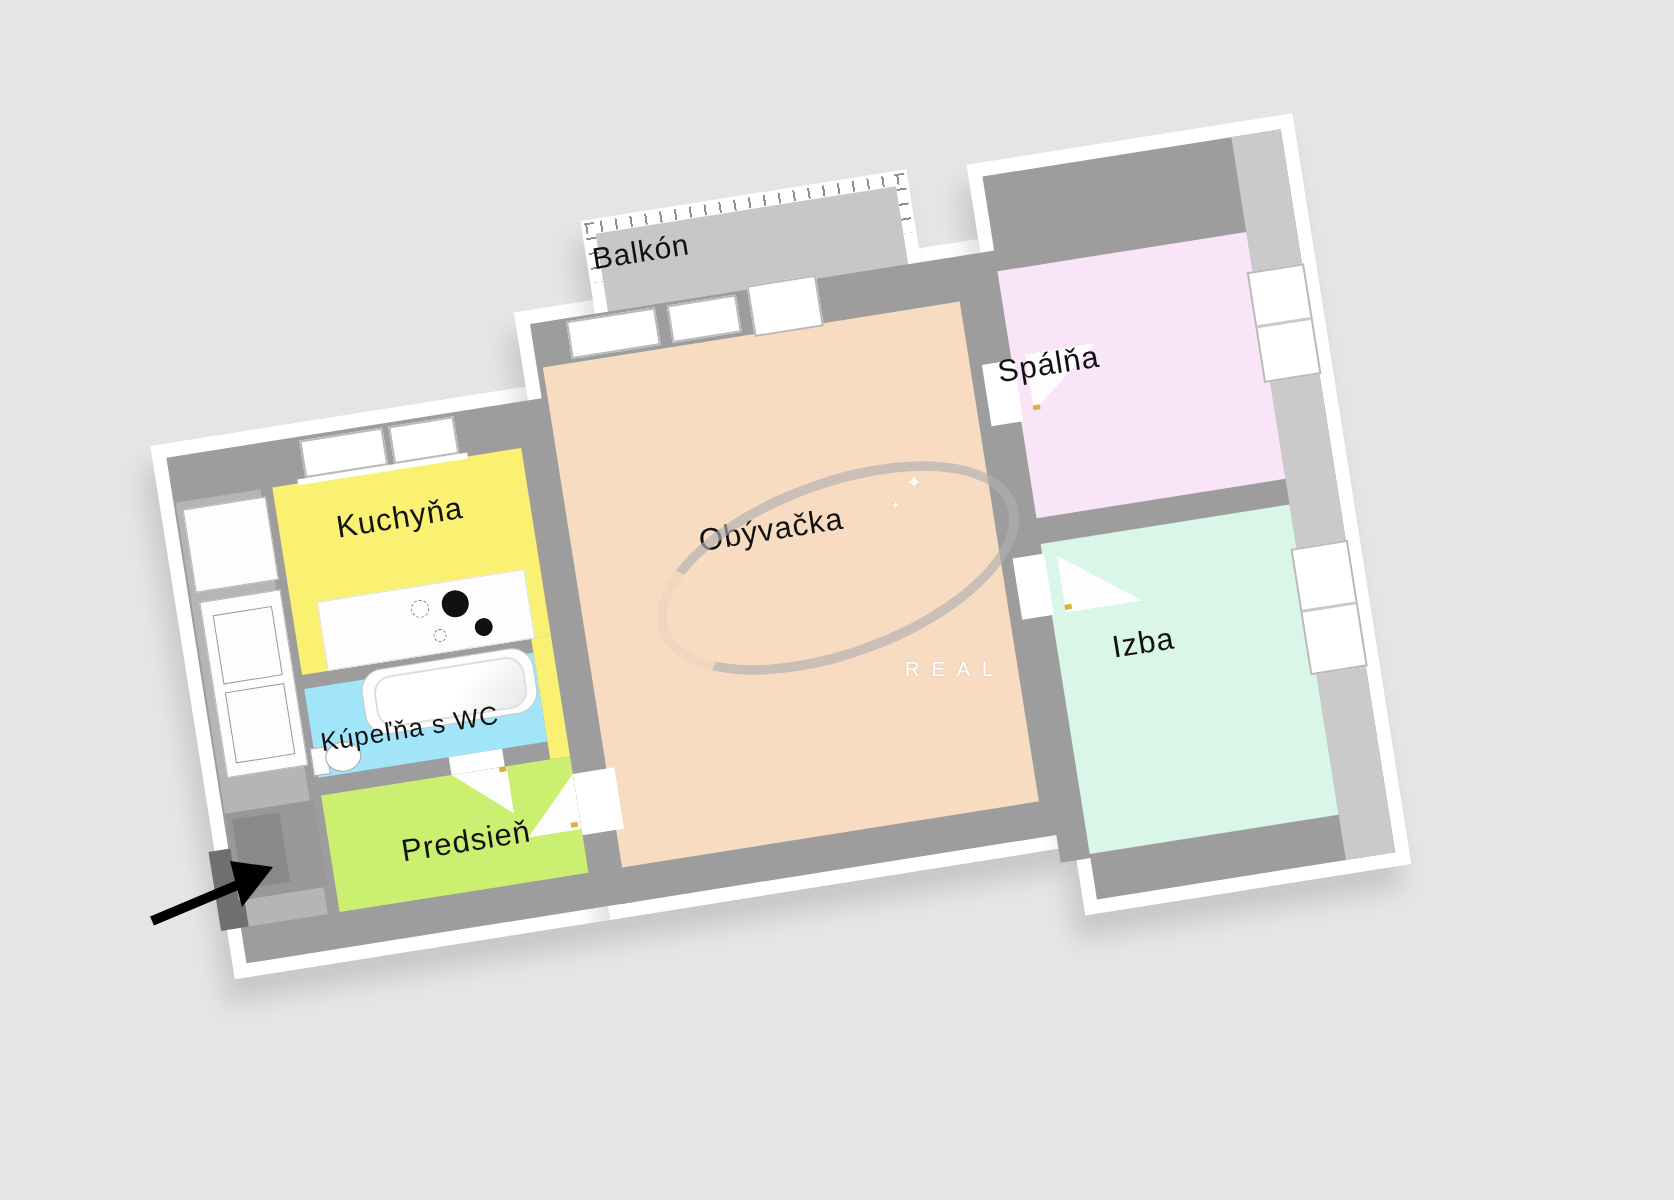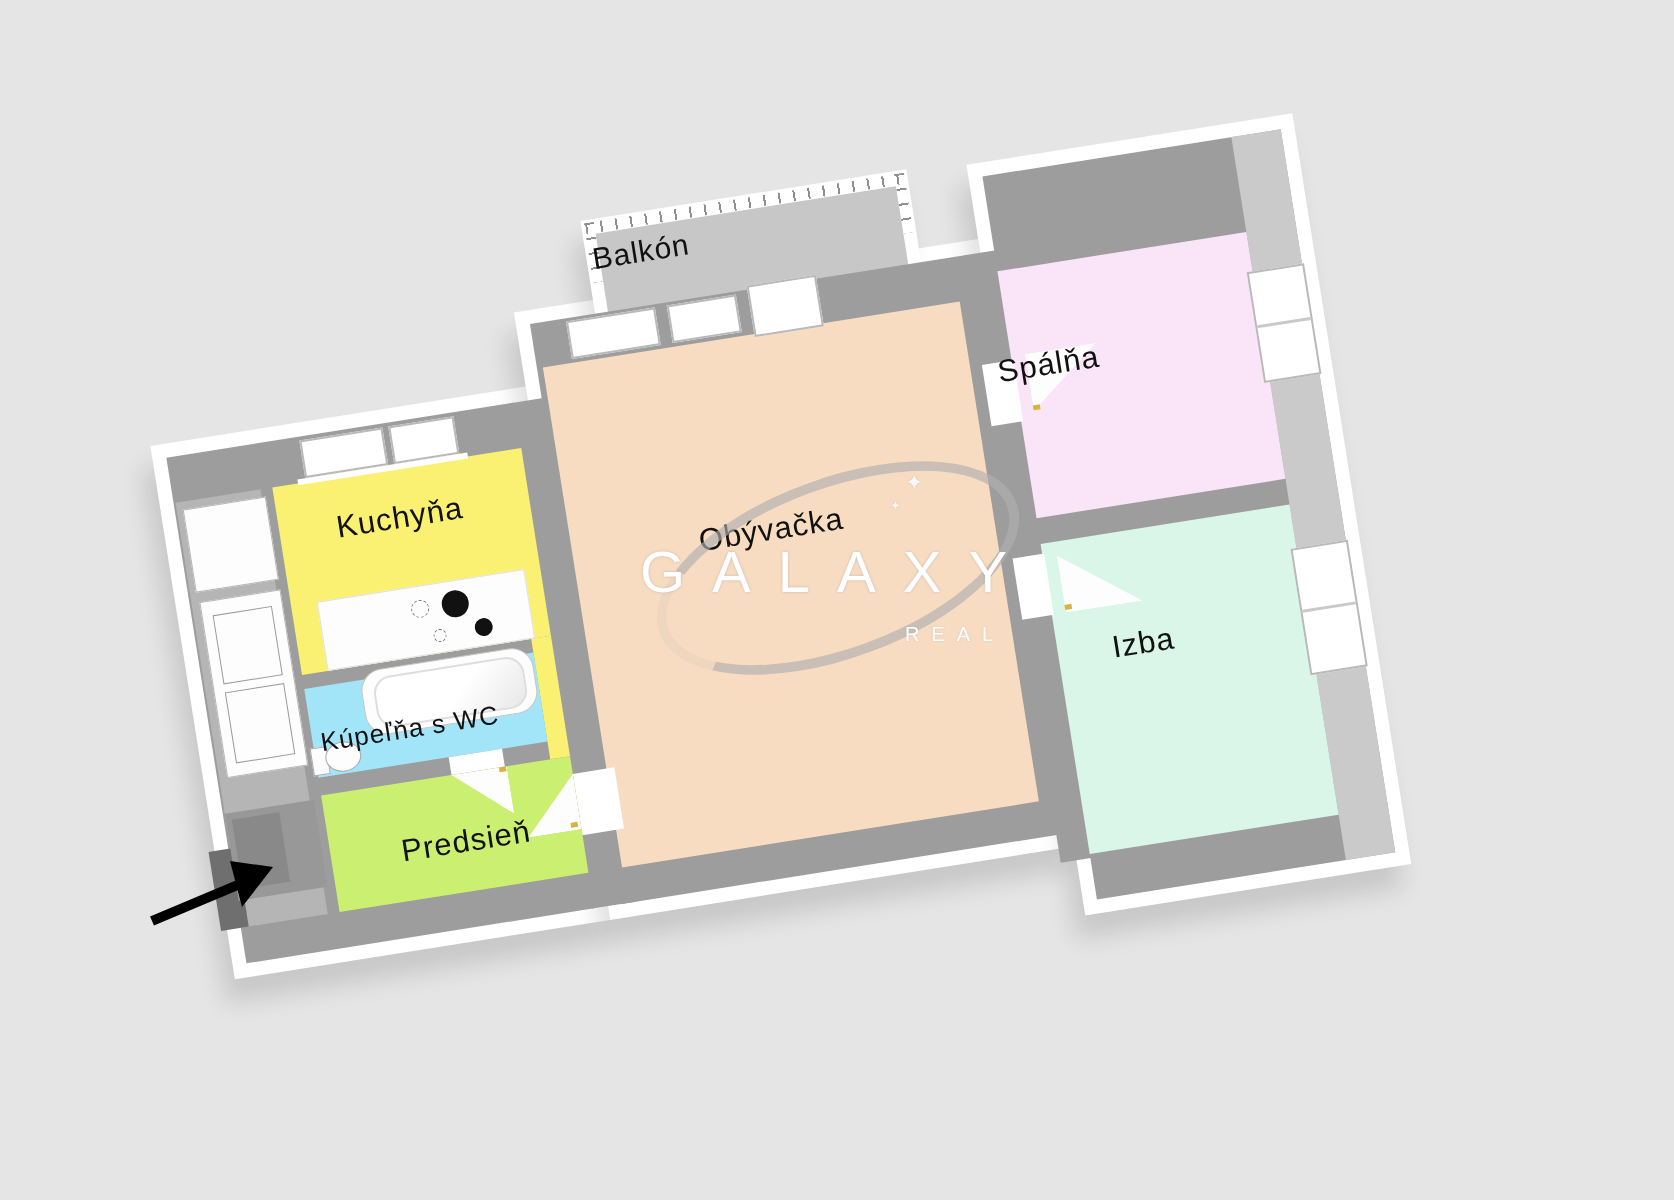--- a/index.html
+++ b/index.html
@@ -21,21 +21,21 @@
   .room-label{position:absolute;transform:translate(-50%,-50%);color:#111;
         font-size:31px;letter-spacing:1px;white-space:nowrap;font-family:"Liberation Sans",sans-serif;}
   .rail{position:absolute;background:repeating-linear-gradient(90deg,#8f8f8f 0 2px,transparent 2px 15px);}
   .railv{position:absolute;background:repeating-linear-gradient(180deg,#8f8f8f 0 2px,transparent 2px 15px);}
   
   #watermark{position:absolute;left:0;top:0;width:100%;height:100%;pointer-events:none;}
   .swoosh{position:absolute;left:648px;top:478px;width:360px;height:160px;border:10px solid rgba(175,175,175,0.65);
         border-radius:50%;transform:rotate(-20deg);border-left-color:rgba(175,175,175,0.15);}
   .brand{position:absolute;left:640px;top:538px;font-size:58px;letter-spacing:27px;
         color:rgba(255,255,255,0.96);text-shadow:0 0 3px rgba(160,160,160,0.55);font-weight:400;}
-  .brand-sub{position:absolute;left:905px;top:623px;font-size:20px;letter-spacing:12px;
+  .brand-sub{position:absolute;left:905px;top:658px;font-size:20px;letter-spacing:12px;
         color:rgba(255,255,255,0.93);text-shadow:0 0 2px rgba(170,170,170,0.5);}
   .sparkle{position:absolute;color:rgba(250,250,250,0.95);text-shadow:0 0 2px rgba(160,160,160,0.6);}
 </style>
 </head>
 <body>
 
 <div id="stage" style="background: rgb(229, 229, 229);">
 
   <div id="plan">
 
@@ -125,21 +125,20 @@
     <div class="room-label" style="left:900px;top:210px;">Spálňa</div>
     <div class="room-label" style="left:950px;top:500px;">Izba</div>
     <div class="room-label" style="left:212px;top:470px;font-size:26px;">Kúpeľňa s WC</div>
     <div class="room-label" style="left:250px;top:590px;">Predsieň</div>
   </div>
 
   <div id="watermark">
     <div class="swoosh"></div>
     <div class="sparkle" style="left:905px;top:470px;font-size:22px;">✦</div>
     <div class="sparkle" style="left:890px;top:498px;font-size:13px;">✦</div>
-    <div class="brand" style="color: rgb(255, 255, 255);">GALAXY</div>
     <div class="brand-sub" style="color: rgb(255, 255, 255);">REAL</div>
   </div>
 
   <svg class="abs" style="left:140px;top:845px;" width="180" height="110" viewBox="0 0 180 110">
     <line x1="12" y1="76" x2="100" y2="39" stroke="#000" stroke-width="10"></line>
     <polygon points="133,22 90,16 102,62" fill="#000"></polygon>
   </svg>
 
 </div>
 

